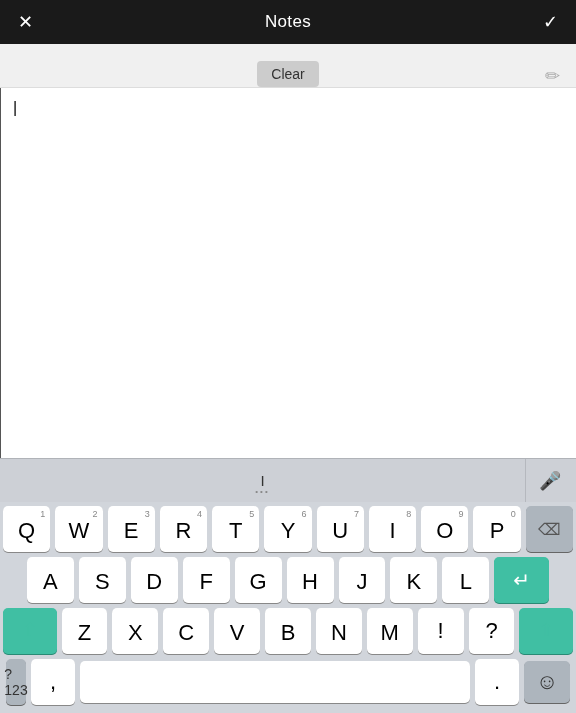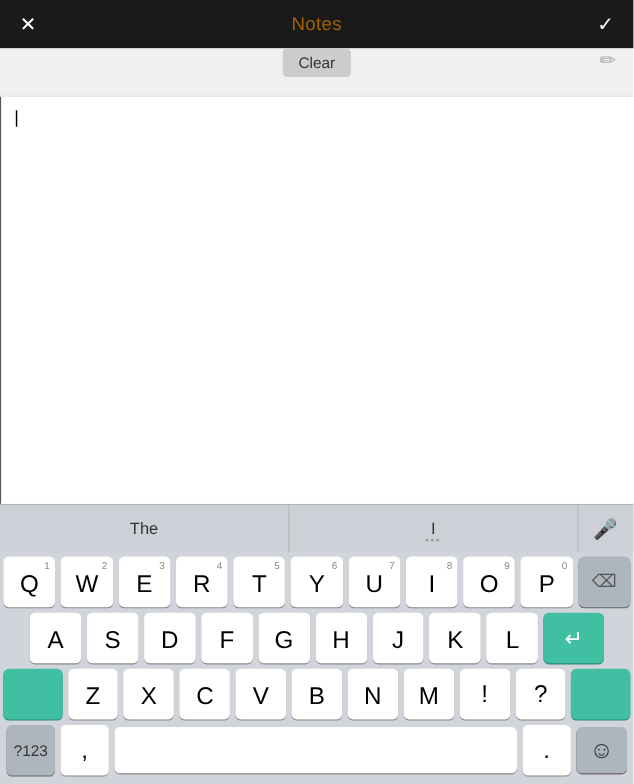--- a/index.html
+++ b/index.html
@@ -17,21 +17,21 @@
     .header {
       background: #1a1a1a;
       height: 44px;
       display: flex;
       align-items: center;
       justify-content: center;
       position: relative;
       flex-shrink: 0;
     }
     .header-title {
-      color: #a16207;
+      color: #ffffff;
       font-size: 17px;
       font-weight: 500;
       letter-spacing: 0.3px;
     }
     .header-btn-left {
       position: absolute;
       left: 14px;
       color: #fff;
       font-size: 18px;
       cursor: pointer;
@@ -51,21 +51,21 @@
       line-height: 1;
       padding: 4px;
     }
 
     
     .toolbar {
       height: 44px;
       background: #f0f0f0;
       border-bottom: 1px solid #ddd;
       display: flex;
-      align-items: flex-start;
+      align-items: flex-end;
       justify-content: center;
       position: relative;
       flex-shrink: 0;
     }
     .clear-btn {
       background: #ccc;
       border: none;
       border-radius: 4px;
       padding: 5px 14px;
       font-size: 14px;
@@ -192,21 +192,21 @@
     }
     .key.enter {
       width: 56px;
       height: 46px;
     }
     .key.shift {
       width: 56px;
       height: 46px;
     }
     .key.numeric {
-      width: 44px;
+      width: 20px;
       height: 46px;
       font-size: 14px;
     }
     .key.space {
       flex: 1;
       height: 42px;
       background: #fff;
       box-shadow: 0 1px 0 #888;
       border-radius: 5px;
     }
@@ -262,23 +262,20 @@
   <span class="pencil-icon">✏</span>
 </div>
 
 <div class="notes-area">
   <span class="cursor-line">|</span>
 </div>
 
 <div class="keyboard">
 
   <div class="autocomplete-row">
-    <div class="autocomplete-cell">
-      <span>The</span>
-    </div>
     <div class="autocomplete-cell">
       <span>I</span>
       <span class="autocomplete-dots">•••</span>
     </div>
     <div class="autocomplete-cell">
       <span class="mic-icon">🎤</span>
     </div>
   </div>
 
   <div class="keys-area">

